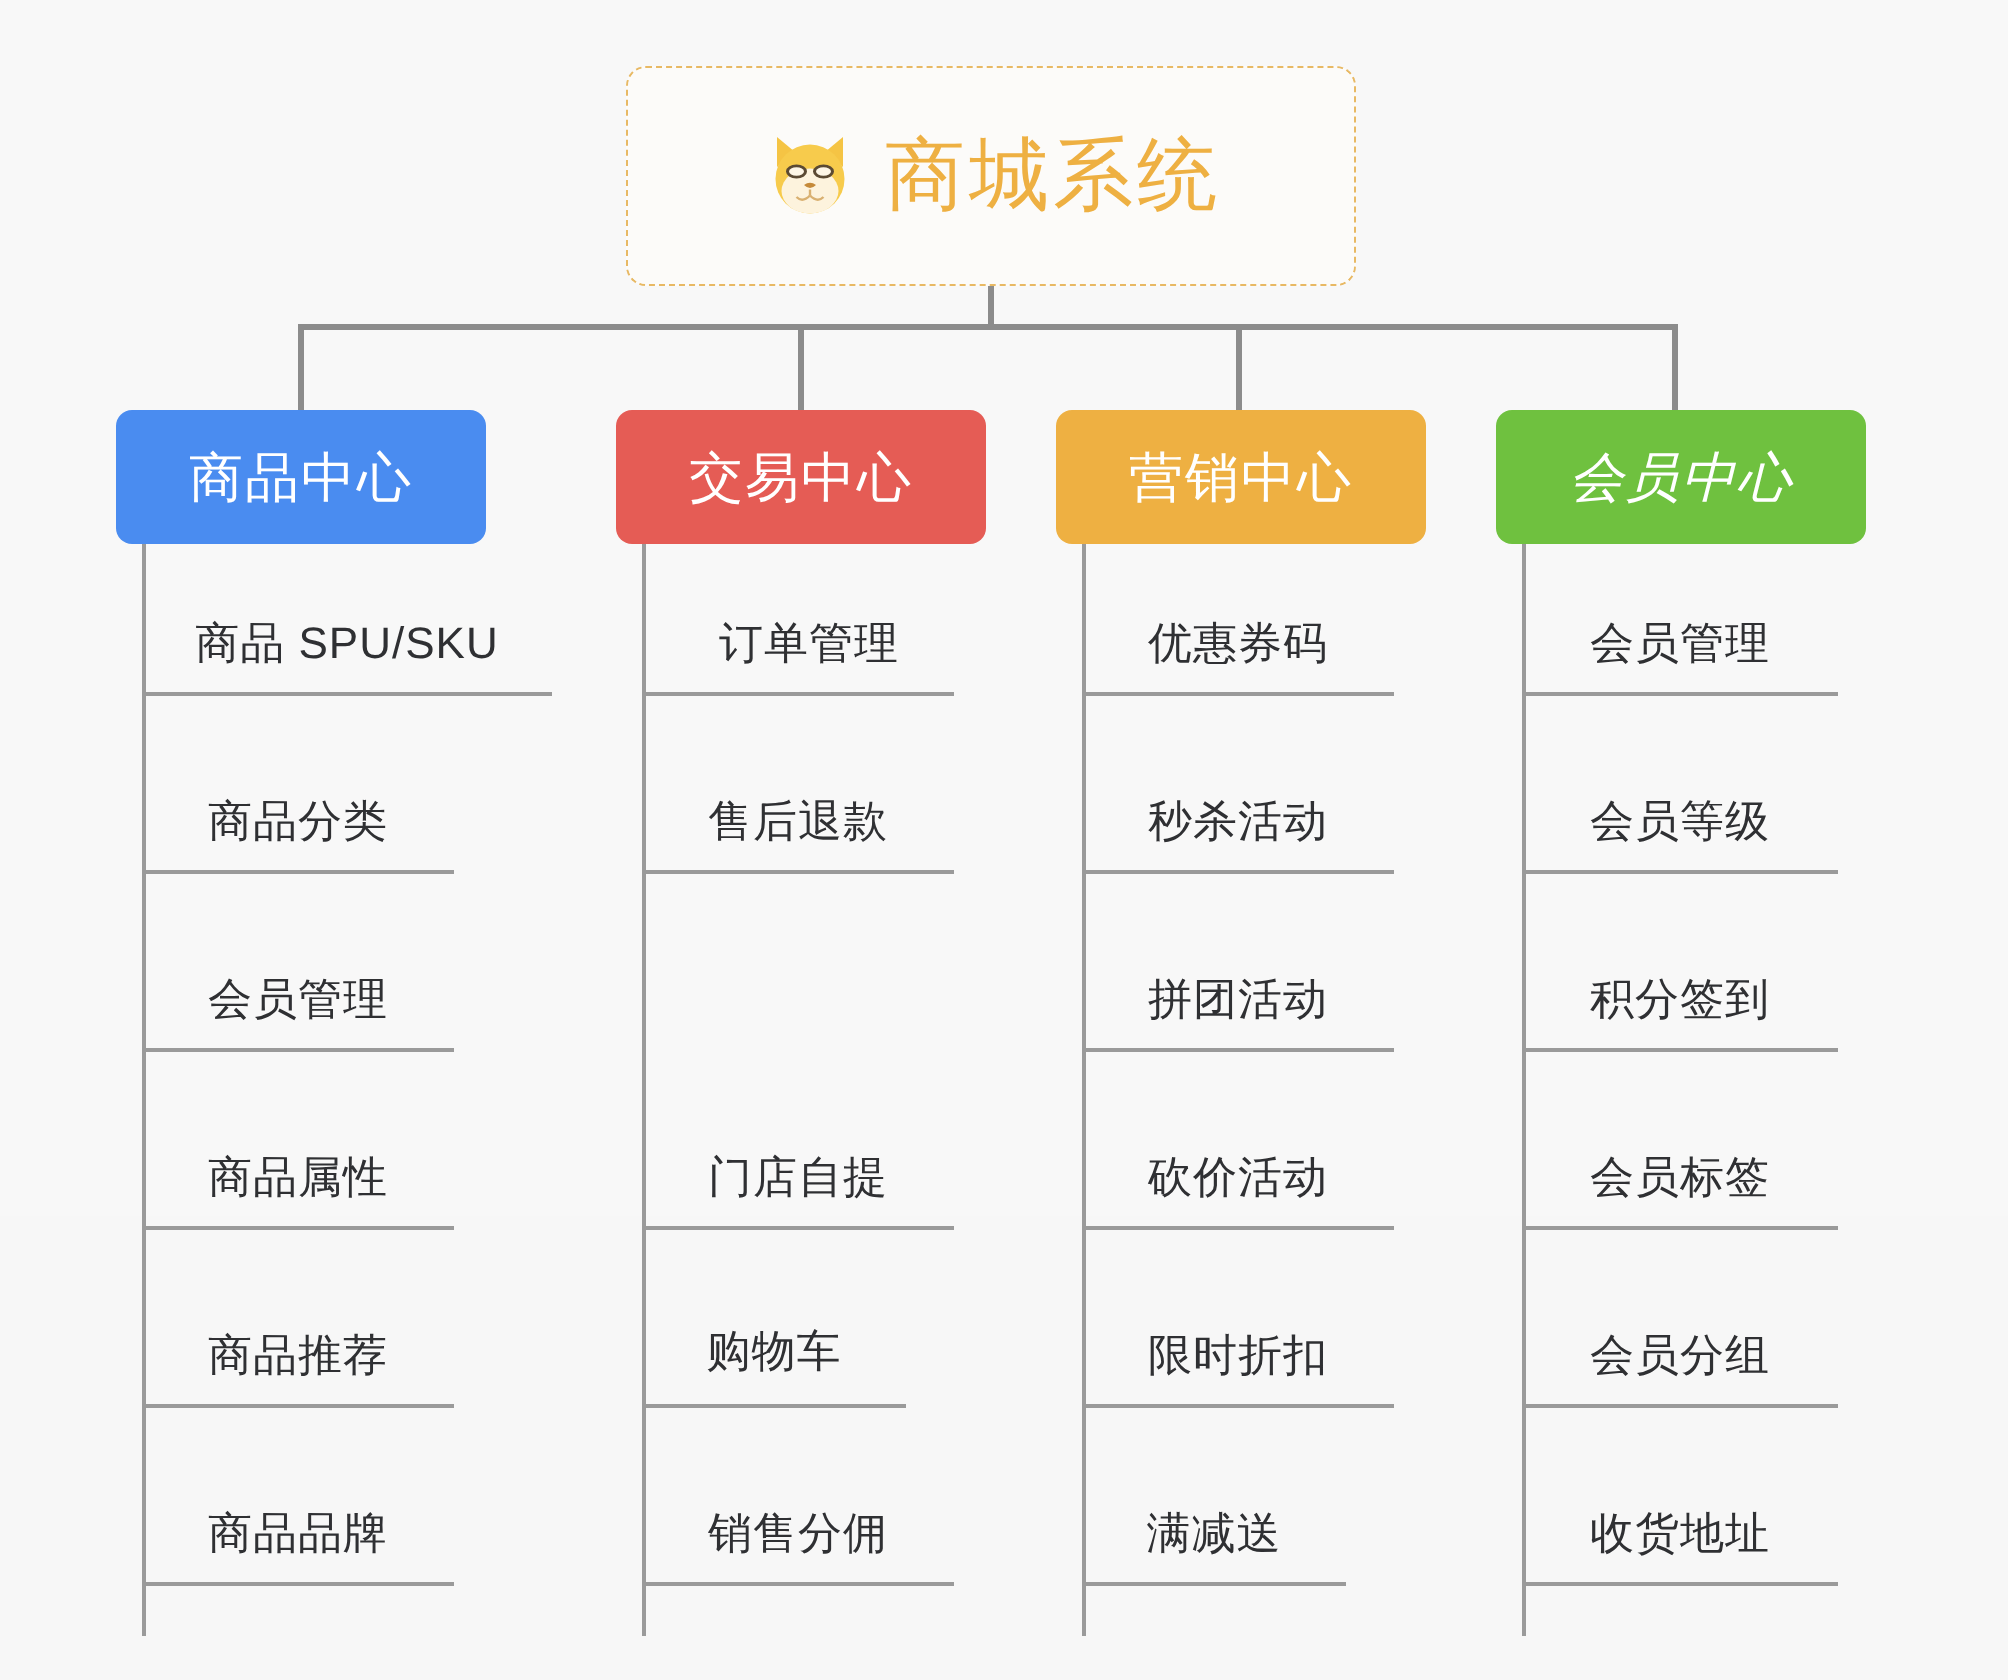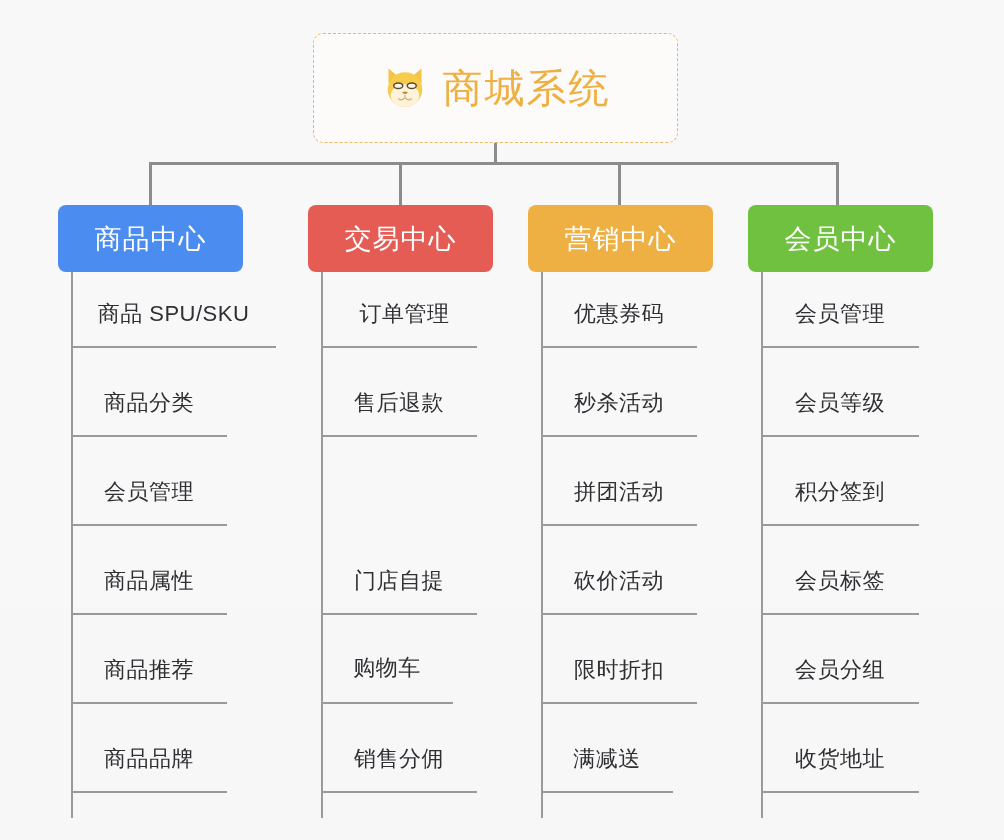--- a/index.html
+++ b/index.html
@@ -76,21 +76,21 @@
   .col-spine {
     position: absolute;
     width: 2px;
     background: #9a9a9a;
   }
   .leaf {
     position: absolute;
     height: 46px;
     border-bottom: 2px solid #9a9a9a;
     display: flex;
-    align-items: flex-start;
+    align-items: center;
     justify-content: center;
     box-sizing: border-box;
     padding-bottom: 3px;
   }
   .leaf-label {
     font-size: 22px;
     color: #2f3033;
     white-space: nowrap;
     line-height: 1.1;
     letter-spacing: 0.5px;
@@ -124,21 +124,21 @@
   <div class="conn conn-h" style="left: 150px; top: 162px; width: 688px; background: rgb(140, 140, 140);"></div>
 
   <div class="conn conn-v" style="left: 149px; top: 162px; height: 45px; background: rgb(140, 140, 140);"></div>
   <div class="conn conn-v" style="left: 399px; top: 162px; height: 45px; background: rgb(140, 140, 140);"></div>
   <div class="conn conn-v" style="left: 618px; top: 162px; height: 45px; background: rgb(140, 140, 140);"></div>
   <div class="conn conn-v" style="left: 836px; top: 162px; height: 45px; background: rgb(140, 140, 140);"></div>
 
   <div class="cat-box" style="left: 58px; width: 185px; background: rgb(74, 140, 240);">商品中心</div>
   <div class="cat-box" style="left: 308px; width: 185px; background: rgb(229, 92, 85);">交易中心</div>
   <div class="cat-box" style="left: 528px; width: 185px; background: rgb(238, 176, 66);">营销中心</div>
-  <div class="cat-box" style="left: 748px; width: 185px; background: rgb(111, 193, 63);">会员中心</div>
+  <div class="cat-box" style="left: 748px; width: 185px; background: rgb(111, 193, 63); font-style: italic;">会员中心</div>
 
   <div class="col-spine" style="left: 71px; top: 272px; height: 546px; background: rgb(154, 154, 154);"></div>
   <div class="leaf" style="left: 71px; top: 302px; width: 205px; border-bottom-color: rgb(154, 154, 154);">
     <span class="leaf-label" style="color: rgb(47, 48, 51);">商品 SPU/SKU</span>
     </div>
   <div class="leaf" style="left: 71px; top: 391px; width: 156px; border-bottom-color: rgb(154, 154, 154);">
     <span class="leaf-label" style="color: rgb(47, 48, 51);">商品分类</span>
     </div>
   <div class="leaf" style="left: 71px; top: 480px; width: 156px; border-bottom-color: rgb(154, 154, 154);">
     <span class="leaf-label" style="color: rgb(47, 48, 51);">会员管理</span>

